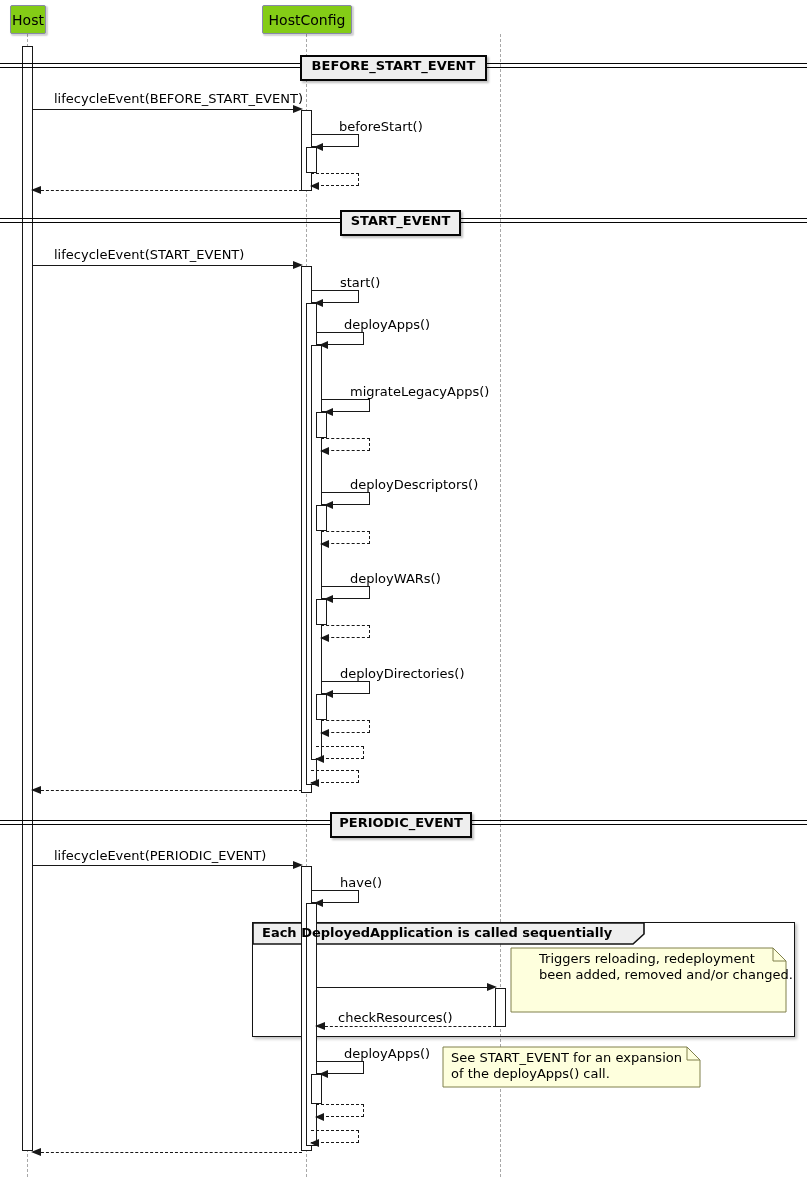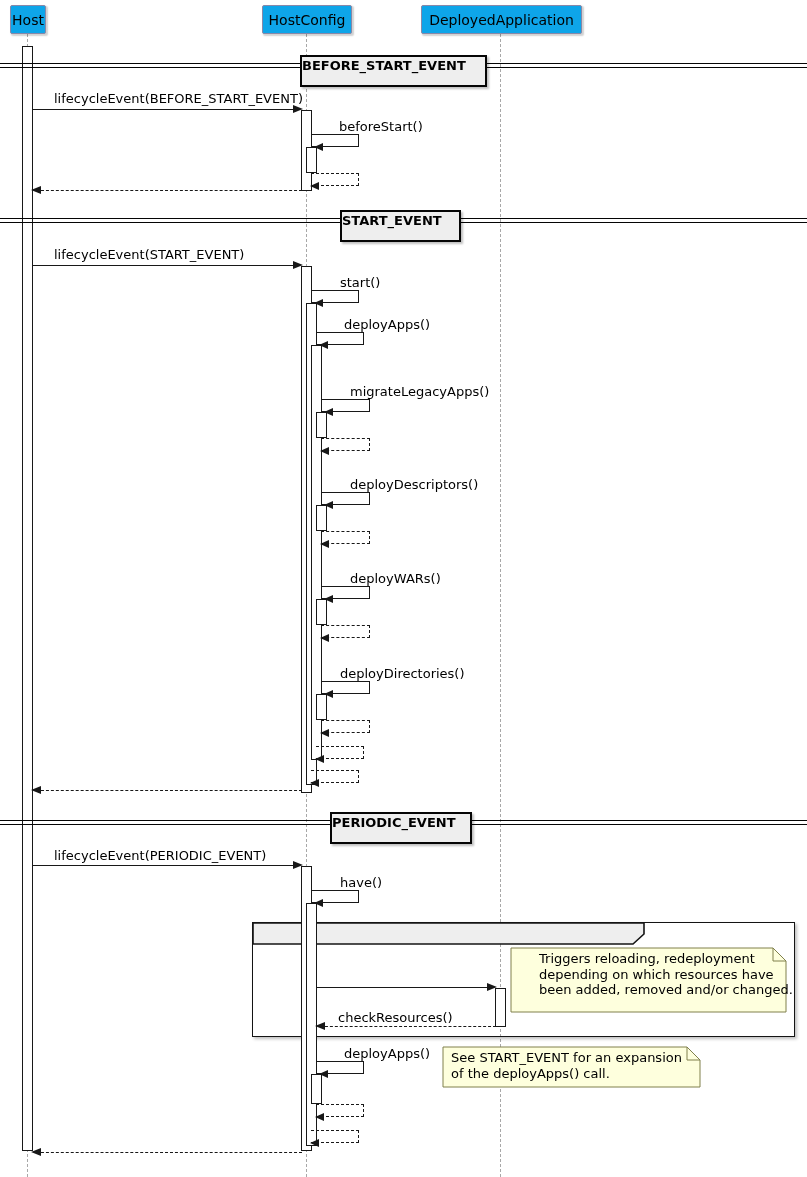--- a/index.html
+++ b/index.html
@@ -2,32 +2,32 @@
 <html><head>
 <meta charset="utf-8">
 <style>
   html,body{margin:0;padding:0;background:#fff;}
   .canvas{position:relative;width:807px;height:1177px;background:#FFFFFF;
           font-family:"DejaVu Sans", sans-serif;color:#000;overflow:hidden;}
 
   .lifeline{position:absolute;top:34px;height:1143px;width:0;
             border-left:1px dashed #A8A8A8;z-index:1;}
 
-  .pbox{position:absolute;box-sizing:border-box;height:29px;background:#0ea5e9;
+  .pbox{position:absolute;box-sizing:border-box;height:29px;background:#84cc16;
         border:1px solid #8888A8;border-radius:2px;display:flex;align-items:center;
         justify-content:center;font-size:14px;z-index:6;
         box-shadow:1.5px 1.5px 1.5px rgba(0,0,0,0.18);}
 
   .bar{position:absolute;width:11px;box-sizing:border-box;background:#FFFFFF;
        border:1.3px solid #181818;z-index:3;}
 
   .dline{position:absolute;left:0;width:807px;height:0;border-top:1px solid #050505;z-index:4;}
-  .dlabel{position:absolute;box-sizing:border-box;height:32px;background:#EEEEEE;
+  .dlabel{position:absolute;box-sizing:border-box;height:26px;background:#EEEEEE;
           border:2px solid #050505;font-weight:bold;font-size:13px;line-height:18px;
-          text-align:left;z-index:6;box-shadow:2px 2px 2px rgba(0,0,0,0.25);}
+          text-align:center;z-index:6;box-shadow:2px 2px 2px rgba(0,0,0,0.25);}
 
   .mlabel{position:absolute;font-size:13px;line-height:15px;white-space:nowrap;z-index:5;margin-left:16px;}
 
   .arrow{position:absolute;height:9px;z-index:5;}
   .arrow .ln{position:absolute;top:4px;left:0;right:4px;border-top:1.5px solid #181818;}
   .arrow.dashed .ln{border-top:1.2px dashed #181818;left:4px;right:0;}
   .arrow .hr{position:absolute;right:-1px;top:0;width:0;height:0;
              border-top:4.5px solid transparent;border-bottom:4.5px solid transparent;
              border-left:10px solid #181818;}
   .arrow .hl{position:absolute;left:-1px;top:0;width:0;height:0;
@@ -58,23 +58,20 @@
   <div class="lifeline" style="left:27px"></div>
   <div class="lifeline" style="left:306px"></div>
   <div class="lifeline" style="left:500px"></div>
 
   <div class="pbox" style="left:10px;top:5px;width:36px">
     <span>Host</span>
     </div>
   <div class="pbox" style="left:262px;top:5px;width:90px">
     <span>HostConfig</span>
     </div>
-  <div class="pbox" style="left:421px;top:5px;width:161px">
-    <span>DeployedApplication</span>
-    </div>
 
   <div class="bar" style="left:22px;top:46px;height:1105px"></div>
 
   <div class="dline" style="top:63px"></div>
   <div class="dline" style="top:67px"></div>
   <div class="dlabel" style="left:300px;top:55px;width:187px">BEFORE_START_EVENT</div>
 
   <div class="mlabel" style="left:38px;top:91px">lifecycleEvent(BEFORE_START_EVENT)</div>
   <div class="arrow" style="left:32px;top:105px;width:270px">
     <div class="ln"></div>
@@ -180,28 +177,28 @@
   <div class="mlabel" style="left:324px;top:875px">have()</div>
   <div class="loop" style="left:311px;top:890px;width:48px;height:13px">
     <div class="head"></div>
     </div>
   <div class="bar" style="left:306px;top:903px;height:243px"></div>
 
   <div class="gbox" style="left:252px;top:922px;width:541px;height:113px"></div>
   <svg class="ghead-svg" style="left:252px;top:922px" width="394" height="24">
     <polygon points="1,1 392,1 392,12 381,22 1,22" fill="#EEEEEE" stroke="#141414" stroke-width="1.6"></polygon>
   </svg>
+  <div class="glabel" style="left:262px;top:925px">Each DeployedApplication is called sequentially</div>
 
   <svg class="note-svg" style="left:510px;top:947px" width="278" height="67">
     <polygon points="1,1 263,1 276,14 276,65 1,65" fill="#FEFFDD" stroke="#80804D" stroke-width="1"></polygon>
     <polyline points="263,1 263,14 276,14" fill="none" stroke="#80804D" stroke-width="1"></polyline>
   </svg>
   <div class="ntext" style="left:539px;top:951px">
     <div>Triggers reloading, redeployment</div>
-    <div>depending on which resources have</div>
     <div>been added, removed and/or changed.</div>
   </div>
 
   <div class="mlabel" style="left:322px;top:1010px">checkResources()</div>
   <div class="arrow" style="left:317px;top:983px;width:179px">
     <div class="ln"></div>
     <div class="hr"></div>
   </div>
   <div class="bar" style="left:495px;top:988px;height:39px"></div>
   <div class="arrow dashed" style="left:316px;top:1022px;width:180px">

